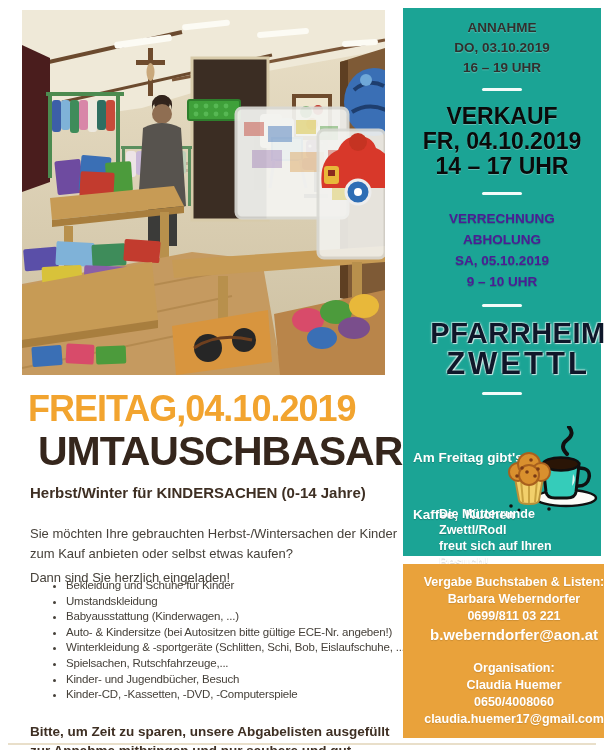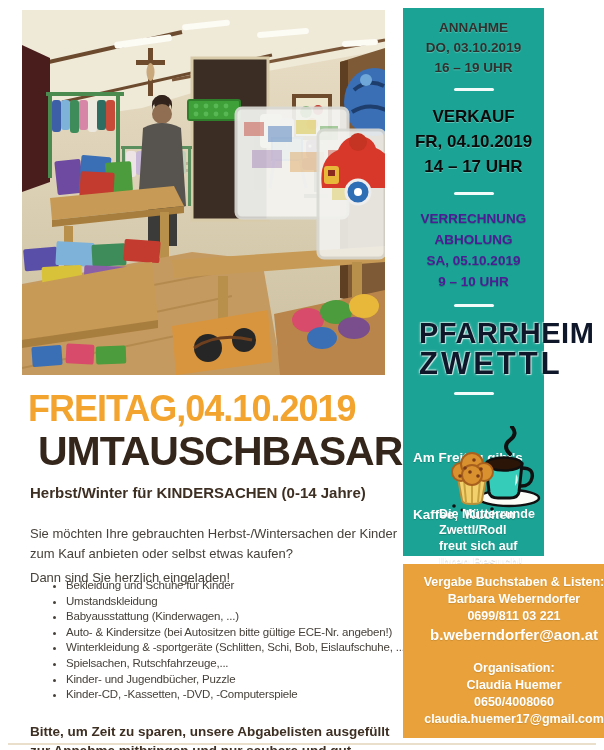--- a/index.html
+++ b/index.html
@@ -18,25 +18,25 @@
     letter-spacing:-1px;color:var(--title_brown);white-space:nowrap;}
   .subtitle{position:absolute;left:30px;top:484px;font-size:15px;font-weight:bold;color:var(--subtitle_brown);white-space:nowrap;}
   .intro{position:absolute;left:30px;top:511px;width:372px;font-size:13px;line-height:1.55;color:var(--text_brown);}
   .invitation{position:absolute;left:30px;top:557px;font-size:13px;color:var(--text_brown);}
   ul.bullets{position:absolute;left:48px;top:578px;margin:0;padding:0 0 0 18px;color:var(--text_brown);}
   ul.bullets li{font-size:11.5px;letter-spacing:-0.2px;line-height:15.6px;white-space:nowrap;}
   .footer-note{position:absolute;left:30px;top:708px;width:372px;font-size:13.5px;font-weight:bold;
     line-height:1.45;color:var(--subtitle_brown);}
   .bottom-divider{position:absolute;left:8px;top:743px;width:588px;height:2px;background:var(--divider);}
   
-  .sidebar-teal{position:absolute;left:403px;top:8px;width:141px;height:548px;background:var(--teal);}
+  .sidebar-teal{position:absolute;left:403px;top:8px;width:198px;height:548px;background:var(--teal);}
   .sidebar-teal .sec{position:absolute;left:0;width:100%;text-align:center;}
   .sec-dark{color:var(--dark_on_teal);font-weight:bold;font-size:13.5px;line-height:20px;
     text-shadow:0 1px 1px rgba(255,255,255,.25);}
-  .sec-black{color:#0a0a0a;font-weight:bold;font-size:17px;line-height:25px;
+  .sec-black{color:#0a0a0a;font-weight:bold;font-size:23px;line-height:25px;
     text-shadow:0 1px 0 rgba(255,255,255,.3);}
   .sec-white{color:#4c1d95;font-weight:bold;font-size:13.5px;line-height:21px;
     text-shadow:0 1px 1px rgba(0,0,0,.2);}
   .tdiv{position:absolute;left:50%;transform:translateX(-50%);width:40px;height:3px;background:#f2fbf9;border-radius:2px;}
   .venue{position:absolute;left:16px;width:100%;text-align:center;color:#0f172a;font-weight:bold;
     text-shadow:0 0 3px rgba(255,255,255,.85),1px 1px 0 rgba(255,255,255,.6),-1px -1px 0 rgba(255,255,255,.4);}
   .venue .v1{font-size:29px;line-height:30px;letter-spacing:0.5px;}
   .venue .v2{font-size:31px;line-height:31px;letter-spacing:3px;}
   .coffee-note{position:absolute;left:10px;top:402px;text-align:left;color:#fff;font-weight:bold;
     font-size:13.5px;line-height:19px;white-space:pre-wrap;text-shadow:0 1px 1px rgba(0,0,0,.2);}
@@ -236,21 +236,21 @@
   <div class="subtitle">Herbst/Winter für KINDERSACHEN (0-14 Jahre)</div>
   <p class="intro">Sie möchten Ihre gebrauchten Herbst-/Wintersachen der Kinder zum Kauf anbieten oder selbst etwas kaufen?</p>
   <p class="invitation">Dann sind Sie herzlich eingeladen!</p>
   <ul class="bullets">
     <li>Bekleidung und Schuhe  für Kinder</li>
     <li>Umstandskleidung</li>
     <li>Babyausstattung (Kinderwagen, ...)</li>
     <li>Auto- &amp; Kindersitze (bei Autositzen bitte gültige ECE-Nr. angeben!)</li>
     <li>Winterkleidung &amp; -sportgeräte (Schlitten, Schi, Bob, Eislaufschuhe, ...)</li>
     <li>Spielsachen, Rutschfahrzeuge,...</li>
-    <li>Kinder- und Jugendbücher, Puzzle</li>
+    <li>Kinder- und Jugendbücher, Besuch</li>
     <li>Kinder-CD, -Kassetten, -DVD, -Computerspiele</li>
   </ul>
   <p class="footer-note">Bitte, um Zeit zu sparen, unsere Abgabelisten ausgefüllt zur Annahme mitbringen und nur saubere und gut erhaltene Sachen abgeben!</p>
   <div class="bottom-divider"></div>
 
   <div class="sidebar-teal">
 
     <div class="sec sec-dark" style="top:10px;">
       <div>ANNAHME</div>
       <div>DO, 03.10.2019</div>

